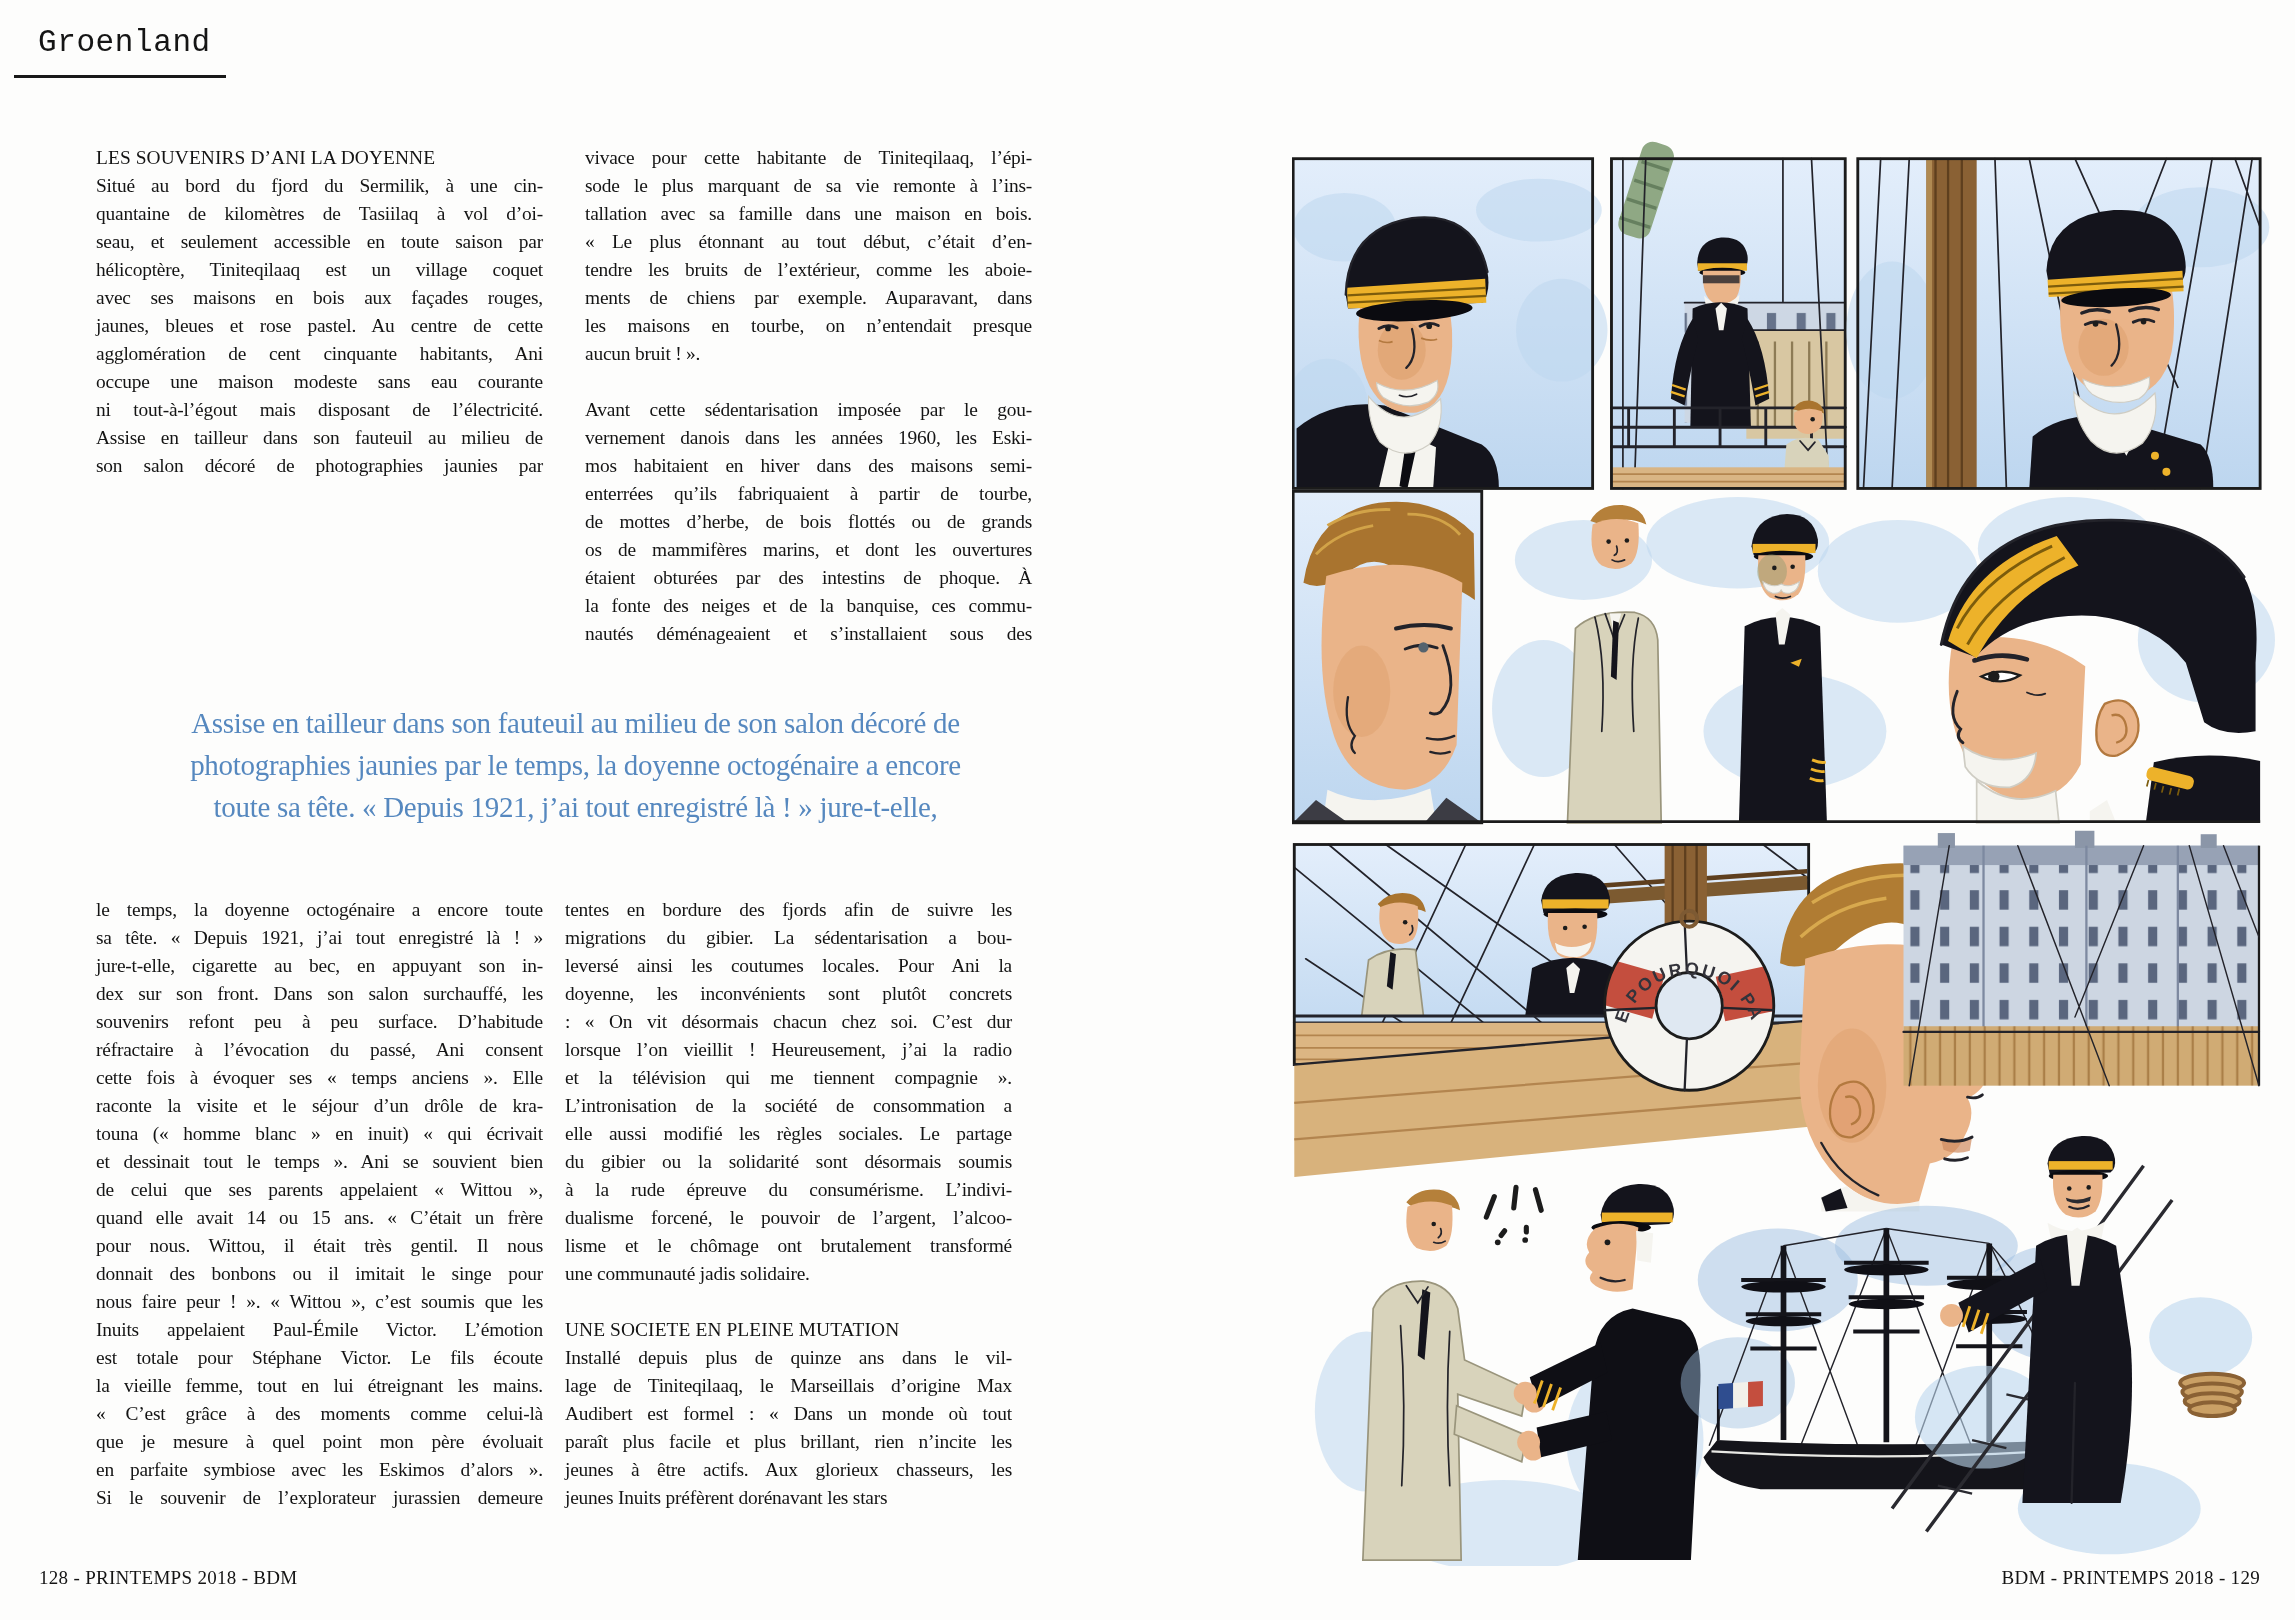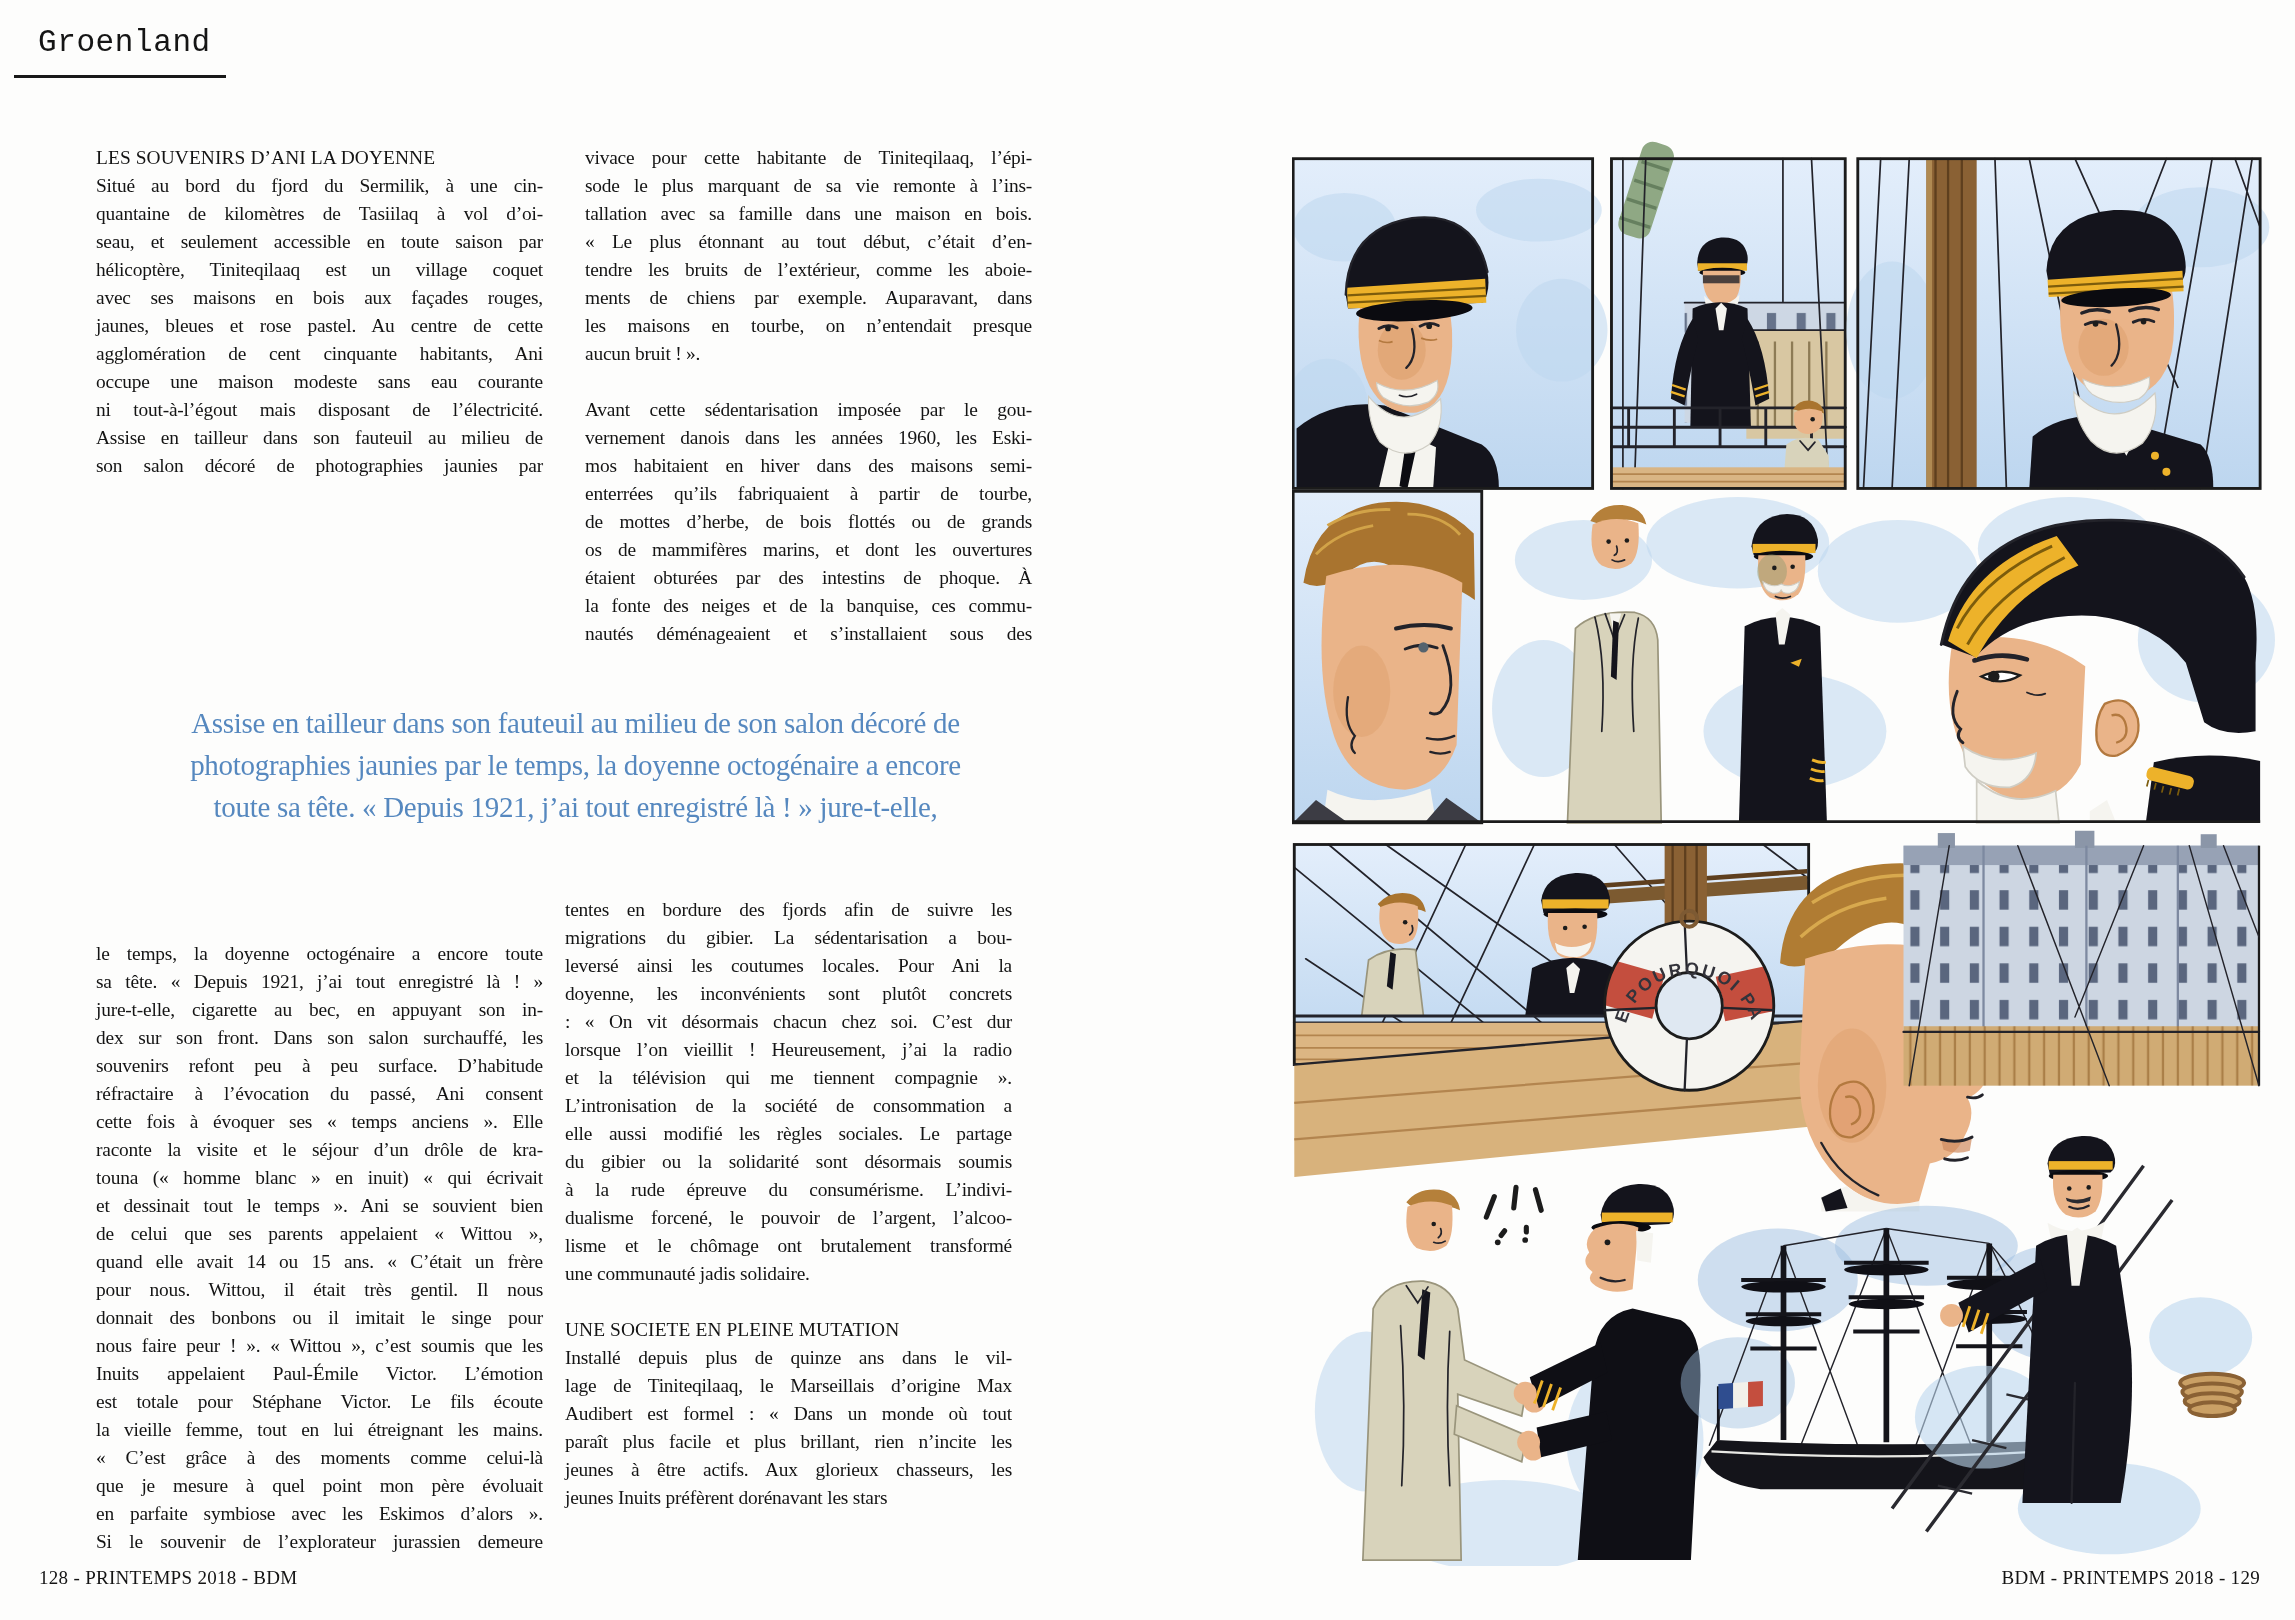--- a/index.html
+++ b/index.html
@@ -10,21 +10,21 @@
                color:#151515;letter-spacing:0.6px;}
   .section-underline{position:absolute;left:13.7px;top:75px;width:212px;height:2.9px;background:#181818;}
   .textcol{position:absolute;width:447px;font-size:19.4px;line-height:28px;}
   .line{text-align:justify;text-align-last:justify;letter-spacing:-0.2px;}
   .block[data-kind="p"] .lines .line:last-child{text-align-last:left;}
   .block[data-kind="h"] .line{text-align-last:left;letter-spacing:0.1px;}
   .block + .block{margin-top:28px;}
   .block[data-kind="h"] + .block{margin-top:0;}
   #c1t{left:96px;top:144px;}
   #c2t{left:565px;top:144px;margin-left:20px;}
-  #c1b{left:96px;top:896px;margin-top:44px;}
+  #c1b{left:96px;top:896px;}
   #c2b{left:565px;top:896px;}
   .pullquote{position:absolute;left:64px;top:702px;width:1023px;text-align:center;
              font-size:29px;line-height:42px;letter-spacing:-0.3px;color:var(--quote-blue,#5688bf);}
   .folio{position:absolute;top:1567px;font-size:19px;letter-spacing:0.3px;color:#141414;}
   .folio-l{left:39px;}
   .folio-r{right:35px;text-align:right;}
   
   .comic{position:absolute;left:1292px;top:131px;}
   .sky{fill:url(#skyGrad);}
   .navy{fill:#14141c;}

